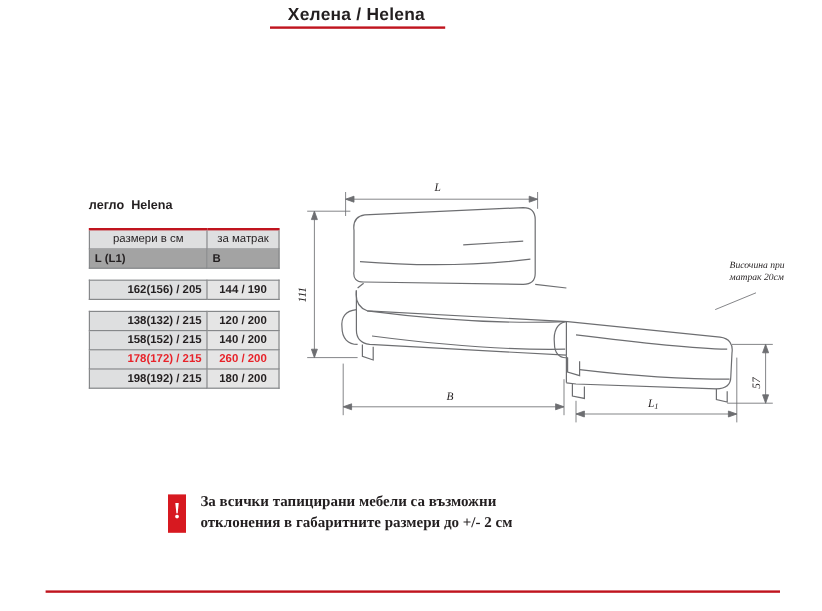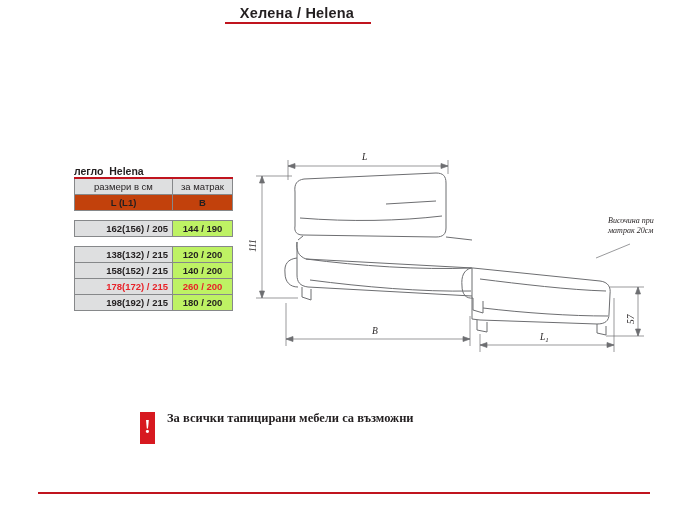--- a/index.html
+++ b/index.html
@@ -52,21 +52,21 @@
   #table-block {
     position: absolute;
     left: 74px;
     top: 165px;
     width: 158px;
   }
   #table-caption {
     font-size: 10.5px;
     font-weight: bold;
     color: #231f20;
-    margin-bottom: 0;
+    margin-bottom: 13px;
     white-space: nowrap;
   }
   .tbl {
     border-collapse: collapse;
     width: 158px;
     table-layout: fixed;
   }
   .tbl td {
     border: 1px solid #86888a;
     font-size: 9.5px;
@@ -75,31 +75,30 @@
     padding: 0 4px;
     background: #ffffff;
   }
   .hdr-row td {
     background: #dedfe0;
     font-weight: normal;
     text-align: center;
     border-top: 2px solid #c0141e;
   }
   .sub-row td {
-    background: #c2410c;
-    text-align: center;
+    background: #a3a3a3;
     font-weight: bold;
   }
   .data-row td.c1 {
     background: #dedfe0;
     text-align: right;
     font-weight: bold;
   }
   .data-row td.c2 {
-    background: #bef264;
+    background: #e5e5e5;
     text-align: center;
     font-weight: bold;
   }
   .data-row.hl td.c1,
   .data-row.hl td.c2 {
     color: #e8232a;
   }
   .spacer-row td {
     border: none;
     height: 9px;
@@ -304,16 +303,17 @@
 
 <div id="label-note-height">
   <div>Височина при</div>
   <div>матрак 20см</div>
 </div>
 
 <div id="note-block">
   <div id="note-icon">!</div>
   <div id="note-text">
     <div>За всички тапицирани мебели са възможни</div>
+    <div>отклонения в габаритните размери до +/- 2 см</div>
   </div>
 </div>
 
 <div id="bottom-rule"></div>
 
 </body></html>

